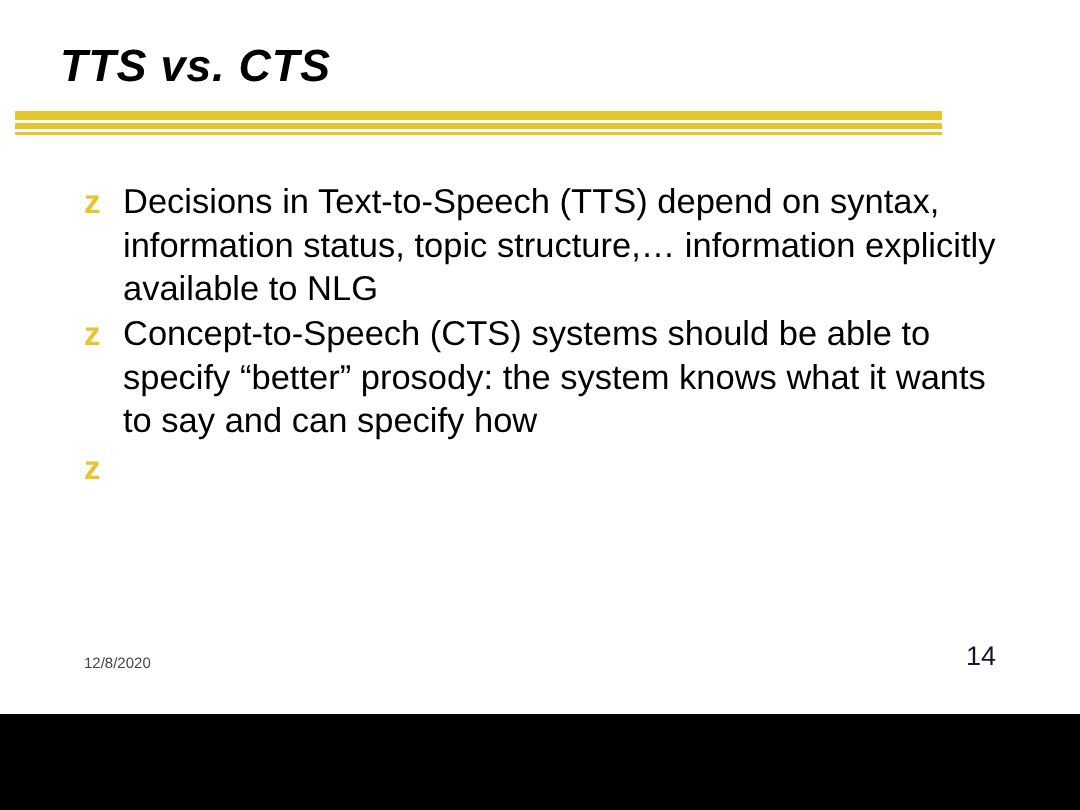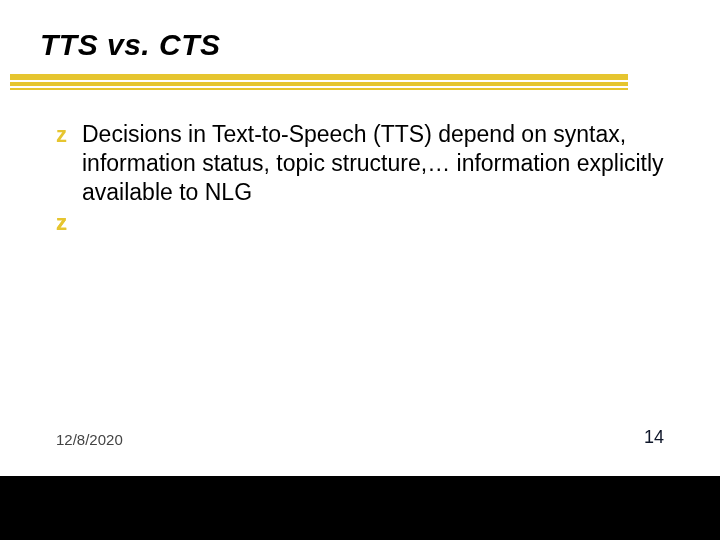--- a/index.html
+++ b/index.html
@@ -50,21 +50,21 @@
     top: 1px;
     color: #e6c52f;
     font-size: 22px;
     font-weight: 700;
     font-family: "Arial Black", Arial, sans-serif;
   }
   .footer-date {
     position: absolute;
     bottom: 28px;
     left: 56px;
-    font-size: 15px;
+    font-size: 10px;
     color: #444;
   }
   .footer-page {
     position: absolute;
     bottom: 28px;
     right: 56px;
     font-size: 18px;
     color: #0f172a;
   }
 </style>
@@ -81,20 +81,21 @@
     <div class="bar3"></div>
   </div>
 
   <div class="body">
     <div class="bullet">
       <span class="glyph">z</span>
       <span>Decisions in Text-to-Speech (TTS) depend on syntax, information status, topic structure,… information explicitly available to NLG</span>
     </div>
     <div class="bullet">
       <span class="glyph">z</span>
+      <span>Concept-to-Speech (CTS) systems should be able to specify “better” prosody: the system knows what it wants to say and can specify how</span>
     </div>
     <div class="bullet">
       <span class="glyph">z</span>
     </div>
   </div>
 
   <div class="footer-date">12/8/2020</div>
   <div class="footer-page">14</div>
 
 </div>

